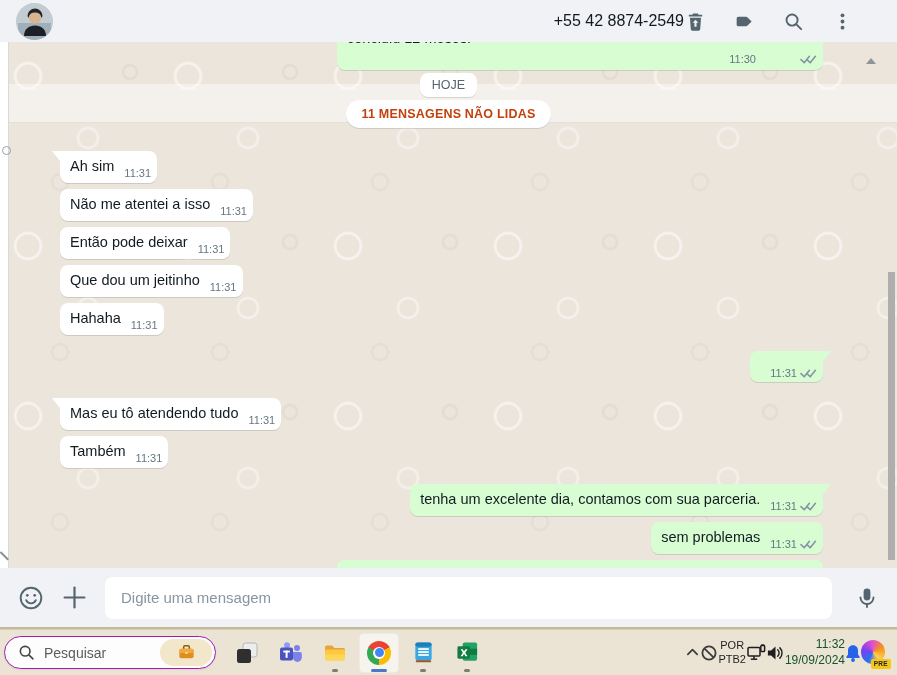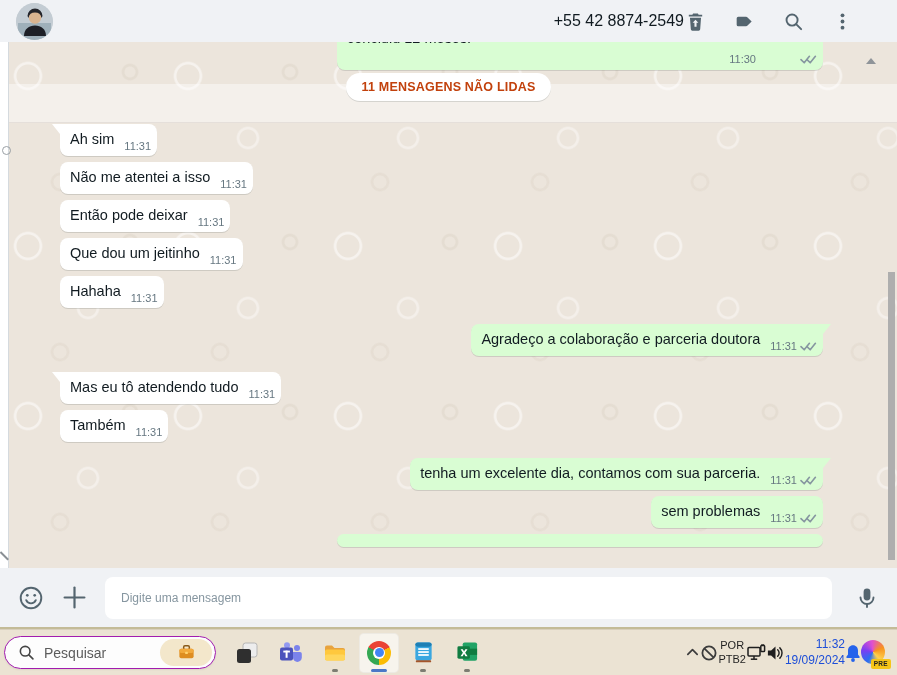--- a/index.html
+++ b/index.html
@@ -50,21 +50,21 @@
 
   .pill-row { display:flex; justify-content:center; position:relative; z-index:2; }
   .pill { background:#fff; border-radius:8px; box-shadow:0 1px .5px rgba(11,20,26,.13); color:#54656f; font-size:12.5px; padding:5px 12px; }
   .pill.unread { border-radius:15px; padding:7px 16px; color:#c2410c; font-weight:700; font-size:12.5px; letter-spacing:.2px; }
   .pill-row.date { margin-top:3px; }
   .pill-row.unread-row { margin-top:3px; }
 
   
   .composer { flex:0 0 59px; background:#f0f2f5; display:flex; align-items:center; padding:0 17px; gap:17px; position:relative; z-index:8; }
   .comp-icon { width:27px; height:27px; display:flex; align-items:center; justify-content:center; cursor:pointer; flex:0 0 auto; }
-  .msg-input { flex:1; height:42px; border:none; outline:none; background:#fff; border-radius:8px; padding:0 16px; font-size:12px; font-family:inherit; color:#111b21; }
+  .msg-input { flex:1; height:42px; border:none; outline:none; background:#fff; border-radius:8px; padding:0 16px; font-size:15px; font-family:inherit; color:#111b21; }
   .msg-input::placeholder { color:#8696a0; }
   .mic { margin-left:4px; }
 
   .desktop-strip { flex:0 0 2px; background:#c3bb97; }
 
   
   .taskbar { flex:0 0 46px; background:#ebe3d3; border-top:1px solid #d8cfbc; display:flex; align-items:center; padding:0 6px 0 4px; }
   .search-pill { width:212px; height:33px; background:#fdfdfd; border:1px solid #a21caf; border-radius:17px; display:flex; align-items:center; padding:0 3px 0 13px; cursor:pointer; box-shadow:0 1px 2px rgba(0,0,0,.06); }
   .search-pill span { color:#5c5c5c; font-size:14px; margin-left:9px; flex:1; }
   .search-img { width:52px; height:27px; border-radius:14px; background:#f3e7cb; display:flex; align-items:center; justify-content:center; }
@@ -73,21 +73,21 @@
   .tb-app.active { background:rgba(255,255,255,.6); box-shadow:inset 0 0 0 1px rgba(0,0,0,.04); }
   .run-dot { position:absolute; bottom:1px; left:50%; transform:translateX(-50%); width:6px; height:3px; border-radius:2px; background:#7d7d72; }
   .run-bar { position:absolute; bottom:1px; left:50%; transform:translateX(-50%); width:16px; height:3px; border-radius:2px; background:#4a78c7; }
   .chrome-ball { width:24px; height:24px; border-radius:50%; background:conic-gradient(from 300deg,#ea4335 0 120deg,#fbbc05 0 240deg,#34a853 0 360deg); display:flex; align-items:center; justify-content:center; }
   .chrome-white { width:12px; height:12px; border-radius:50%; background:#fff; display:flex; align-items:center; justify-content:center; }
   .chrome-blue { width:9px; height:9px; border-radius:50%; background:#4285f4; }
 
   .tray { margin-left:auto; display:flex; align-items:center; padding-right:4px; }
   .tray-icon { display:flex; align-items:center; justify-content:center; cursor:pointer; }
   .lang { font-size:11px; color:#1f1f1f; text-align:center; line-height:1.25; cursor:pointer; }
-  .clock { font-size:12px; color:#1d4ed8; text-align:right; line-height:1.3; cursor:pointer; }
+  .clock { font-size:12px; color:#14532d; text-align:right; line-height:1.3; cursor:pointer; }
   .copilot { position:relative; width:26px; height:26px; cursor:pointer; }
   .copilot-ball { width:24px; height:24px; border-radius:50%; background:conic-gradient(from 210deg,#2a6ff1,#7a3ff2,#e04fd0,#f7931e,#ffd24d,#2a6ff1); }
   .pre-badge { position:absolute; bottom:-3px; right:-4px; background:#f5c518; color:#222; font-size:6.5px; font-weight:700; padding:1.5px 3px; border-radius:2px; letter-spacing:.3px; }
 </style>
 </head>
 <body>
 
 <div class="screen">
 
   <div class="wa-header">
@@ -146,20 +146,23 @@
           <span class="meta block">
             <span>11:30</span>
             <svg viewBox="0 0 17 11" width="17" height="11" fill="none" stroke="#8696a0" stroke-width="1.6" stroke-linecap="round" stroke-linejoin="round">
                 <path d="M1 5.6l3.2 3.2L9.4 2.3"></path>
                 <path d="M7 5.6l3.2 3.2L15.4 2.3"></path>
               </svg>
           </span>
         </div>
       </div>
 
+      <div class="pill-row date">
+        <div class="pill">HOJE</div>
+      </div>
       <div class="pill-row unread-row">
         <div class="pill unread">11 MENSAGENS NÃO LIDAS</div>
       </div>
 
       <div class="msg-row in gap-lg">
         <div class="bubble tail-in">
           <span>Ah sim</span>
           <span class="meta">
               <span>11:31</span>
             </span>
@@ -193,21 +196,20 @@
         <div class="bubble">
           <span>Hahaha</span>
           <span class="meta">
               <span>11:31</span>
             </span>
         </div>
       </div>
 
       <div class="msg-row out gap">
         <div class="bubble out tail-out">
-          <span>Agradeço a colaboração e parceria doutora</span>
           <span class="meta">
             <span>11:31</span>
             <svg viewBox="0 0 17 11" width="17" height="11" fill="none" stroke="#8696a0" stroke-width="1.6" stroke-linecap="round" stroke-linejoin="round">
                 <path d="M1 5.6l3.2 3.2L9.4 2.3"></path>
                 <path d="M7 5.6l3.2 3.2L15.4 2.3"></path>
               </svg>
           </span>
         </div>
       </div>
 

